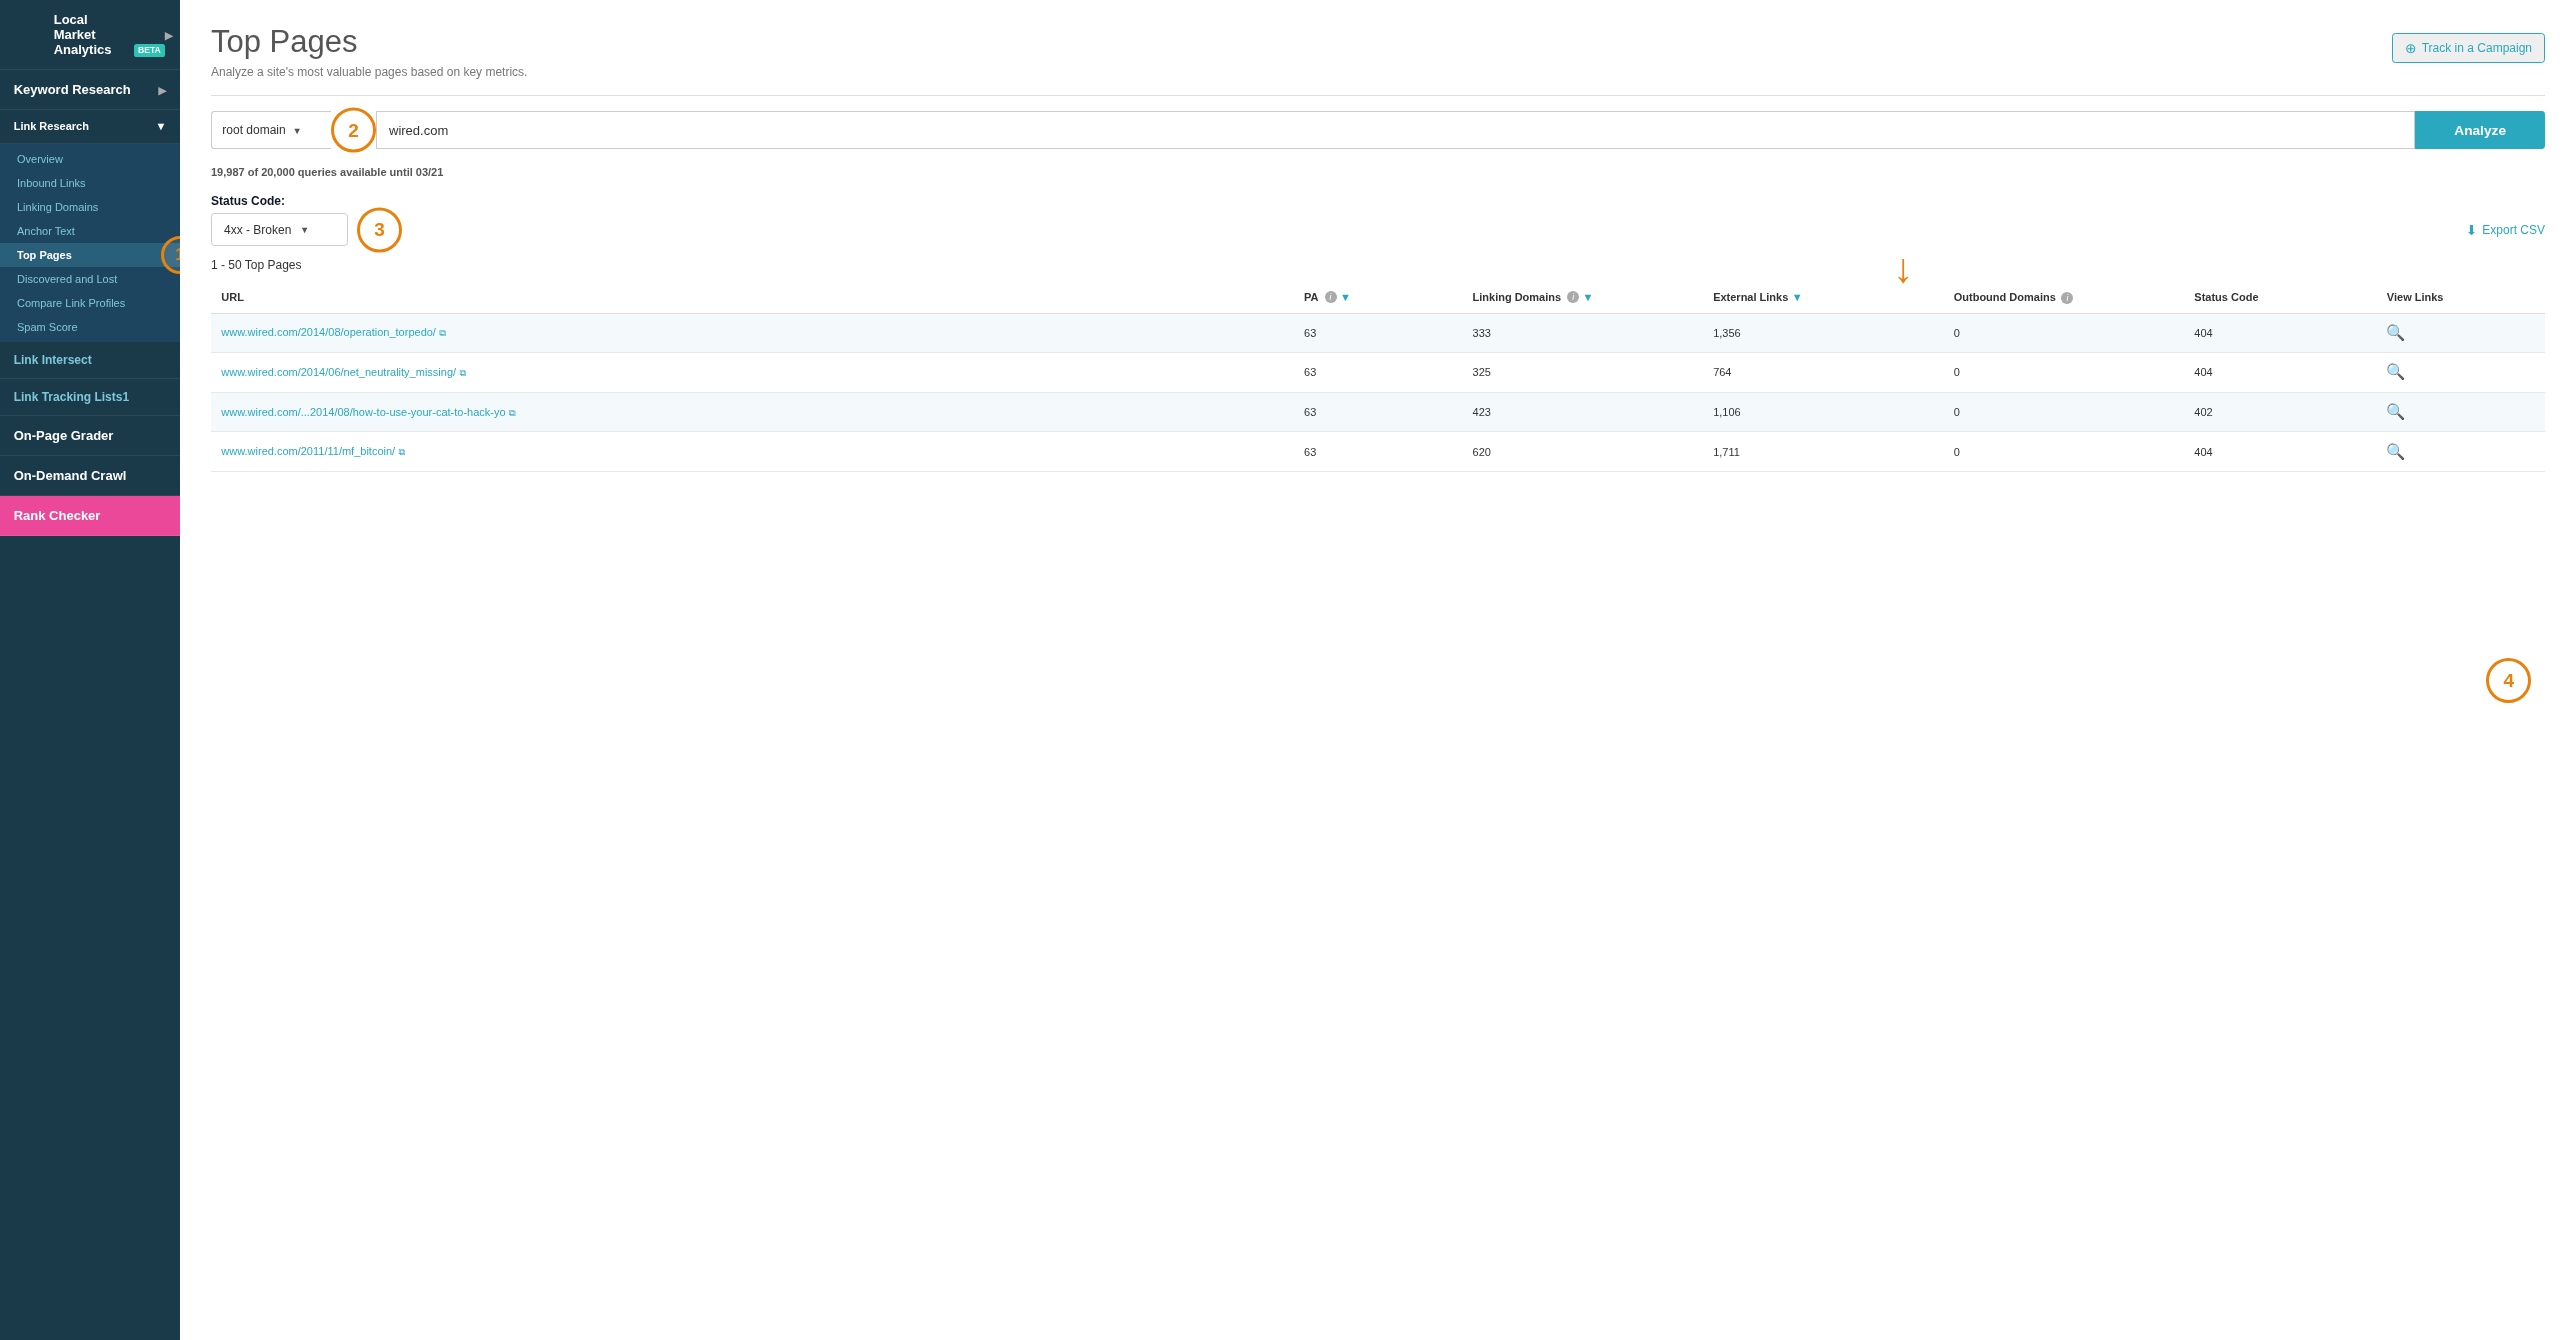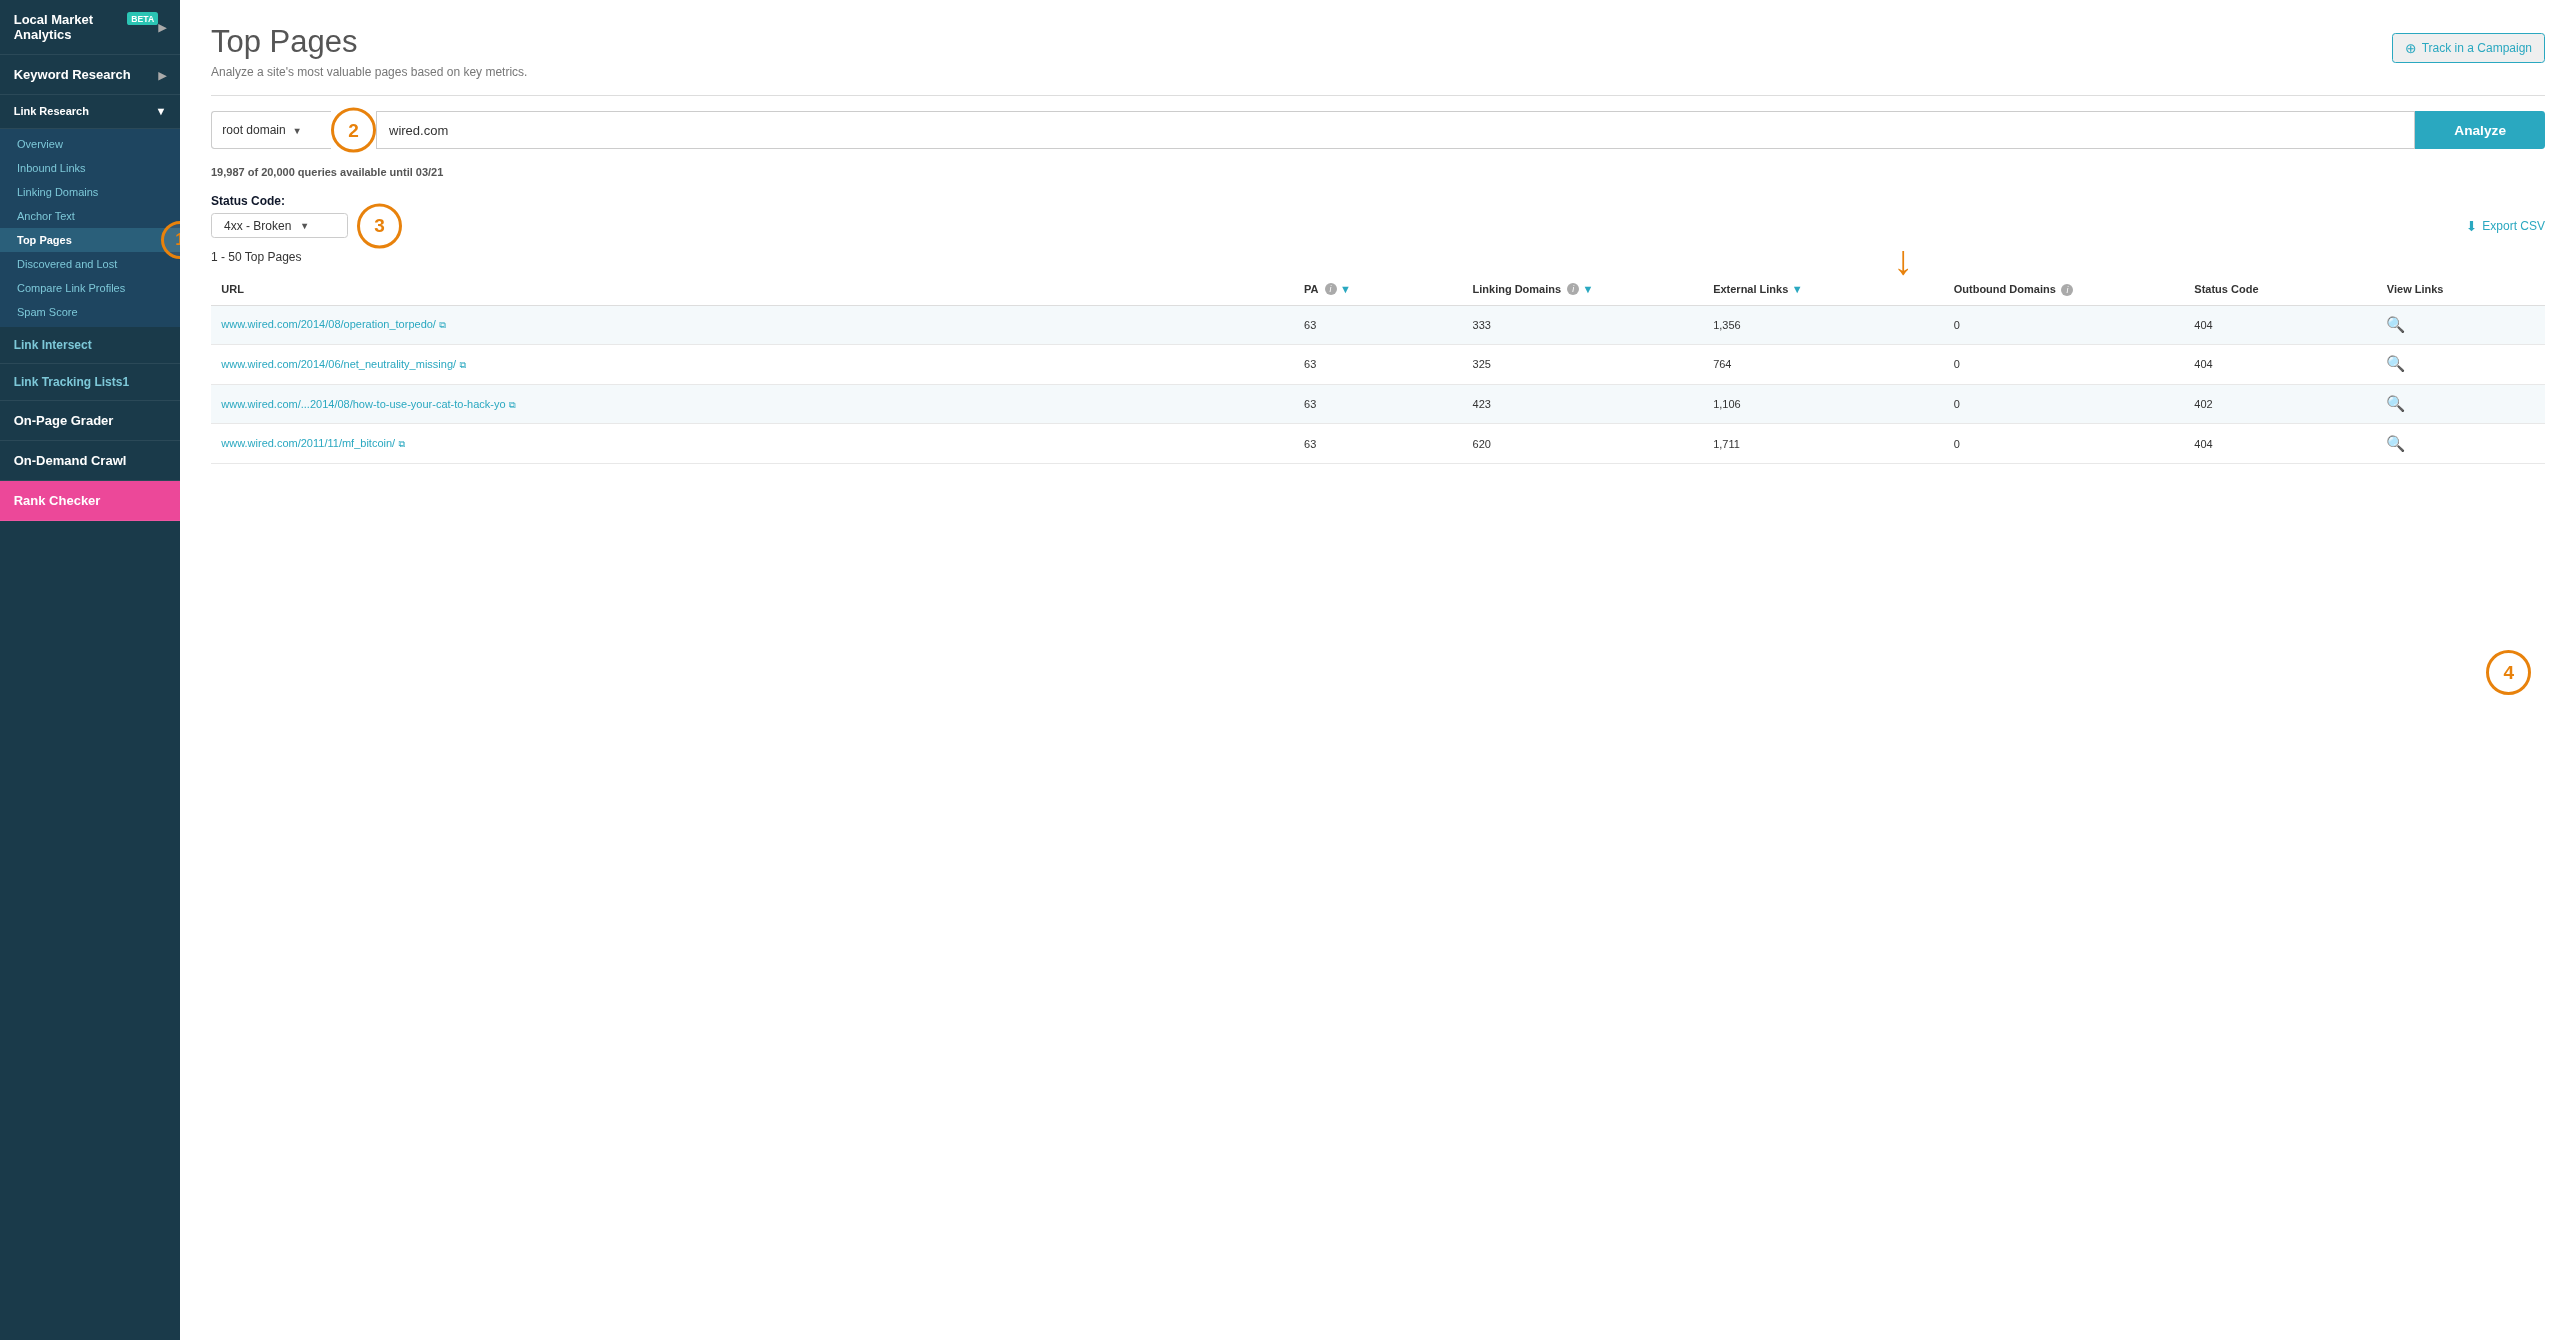--- a/index.html
+++ b/index.html
@@ -183,21 +183,21 @@
       margin-bottom: 12px;
     }
     .filter-left { display: flex; align-items: center; gap: 10.3px; }
     .status-label { font-size: 12px; font-weight: bold; color: #0f172a; margin-bottom: 5.2px; }
     .status-select {
       display: flex;
       align-items: center;
       border: 1.3px solid #ccc;
       border-radius: 3.4px;
       padding: 0 12px;
-      height: 25px;
+      height: 33px;
       font-size: 12px;
       color: #333;
       cursor: pointer;
       background: #fff;
       gap: 8.6px;
       min-width: 137px;
     }
     .export-btn {
       display: flex;
       align-items: center;
@@ -297,21 +297,21 @@
     .col-od { width: 10%; }
     .col-sc { width: 8%; }
     .col-vl { width: 7%; }
   </style>
 </head>
 <body>
 
 <div id="sidebar">
 
   <div class="sidebar-section-header">
-    <span style="display:flex;align-items:flex-start;gap:23px;">
+    <span style="display:flex;align-items:flex-end;gap:17px;margin-left:40px;">
       <span>Local Market Analytics</span>
       <span class="beta-badge">BETA</span>
     </span>
     <span class="arrow">▶</span>
   </div>
 
   <div class="sidebar-section-header">
     <span>Keyword Research</span>
     <span class="arrow">▶</span>
   </div>

